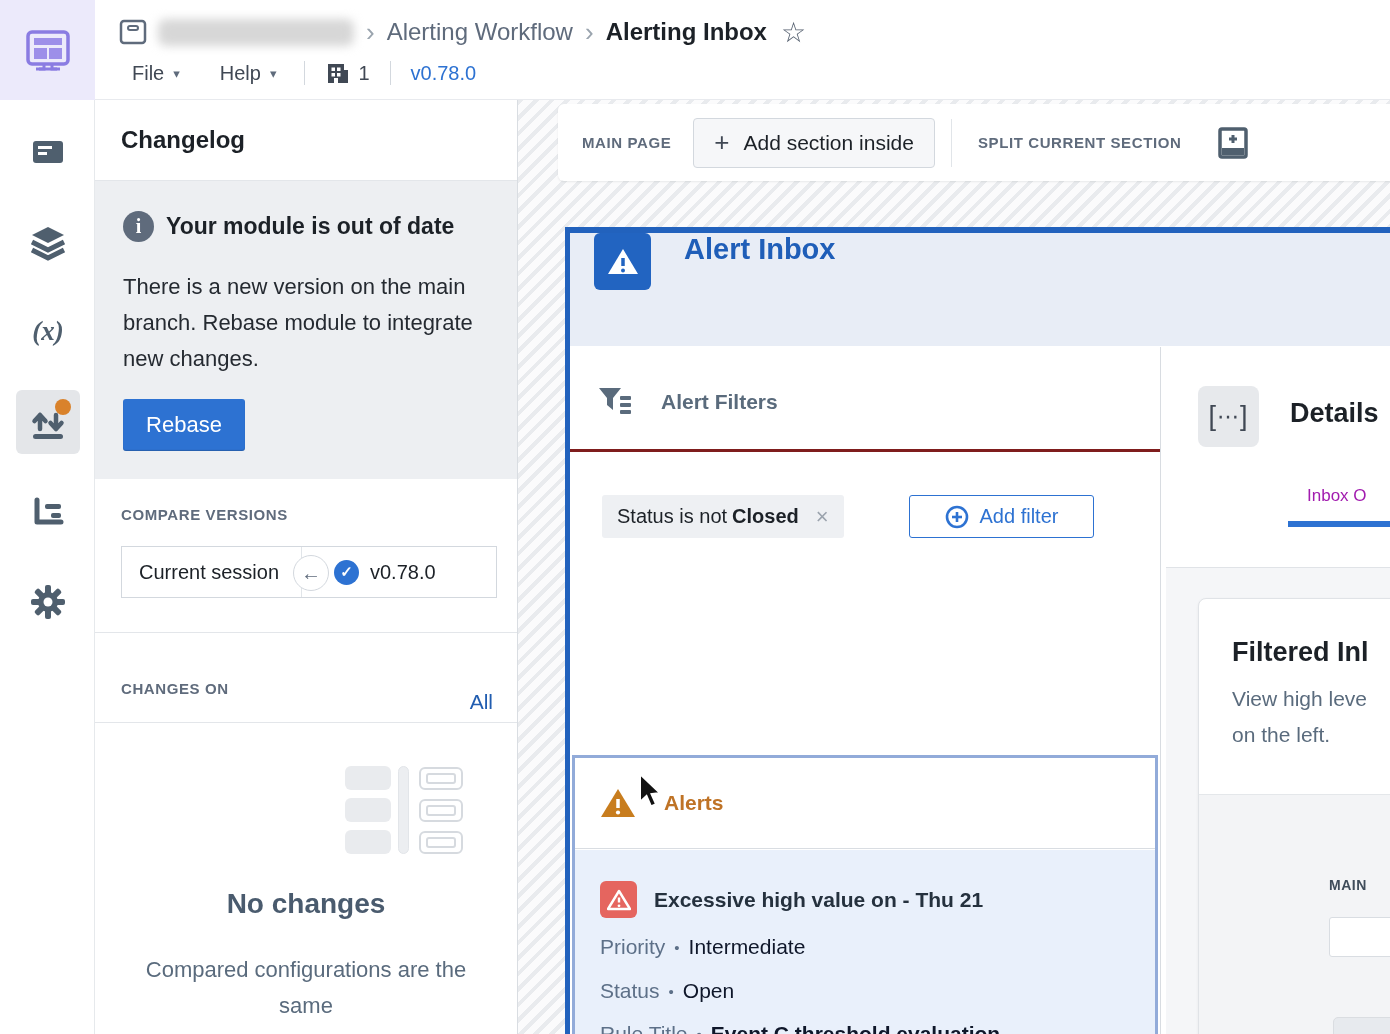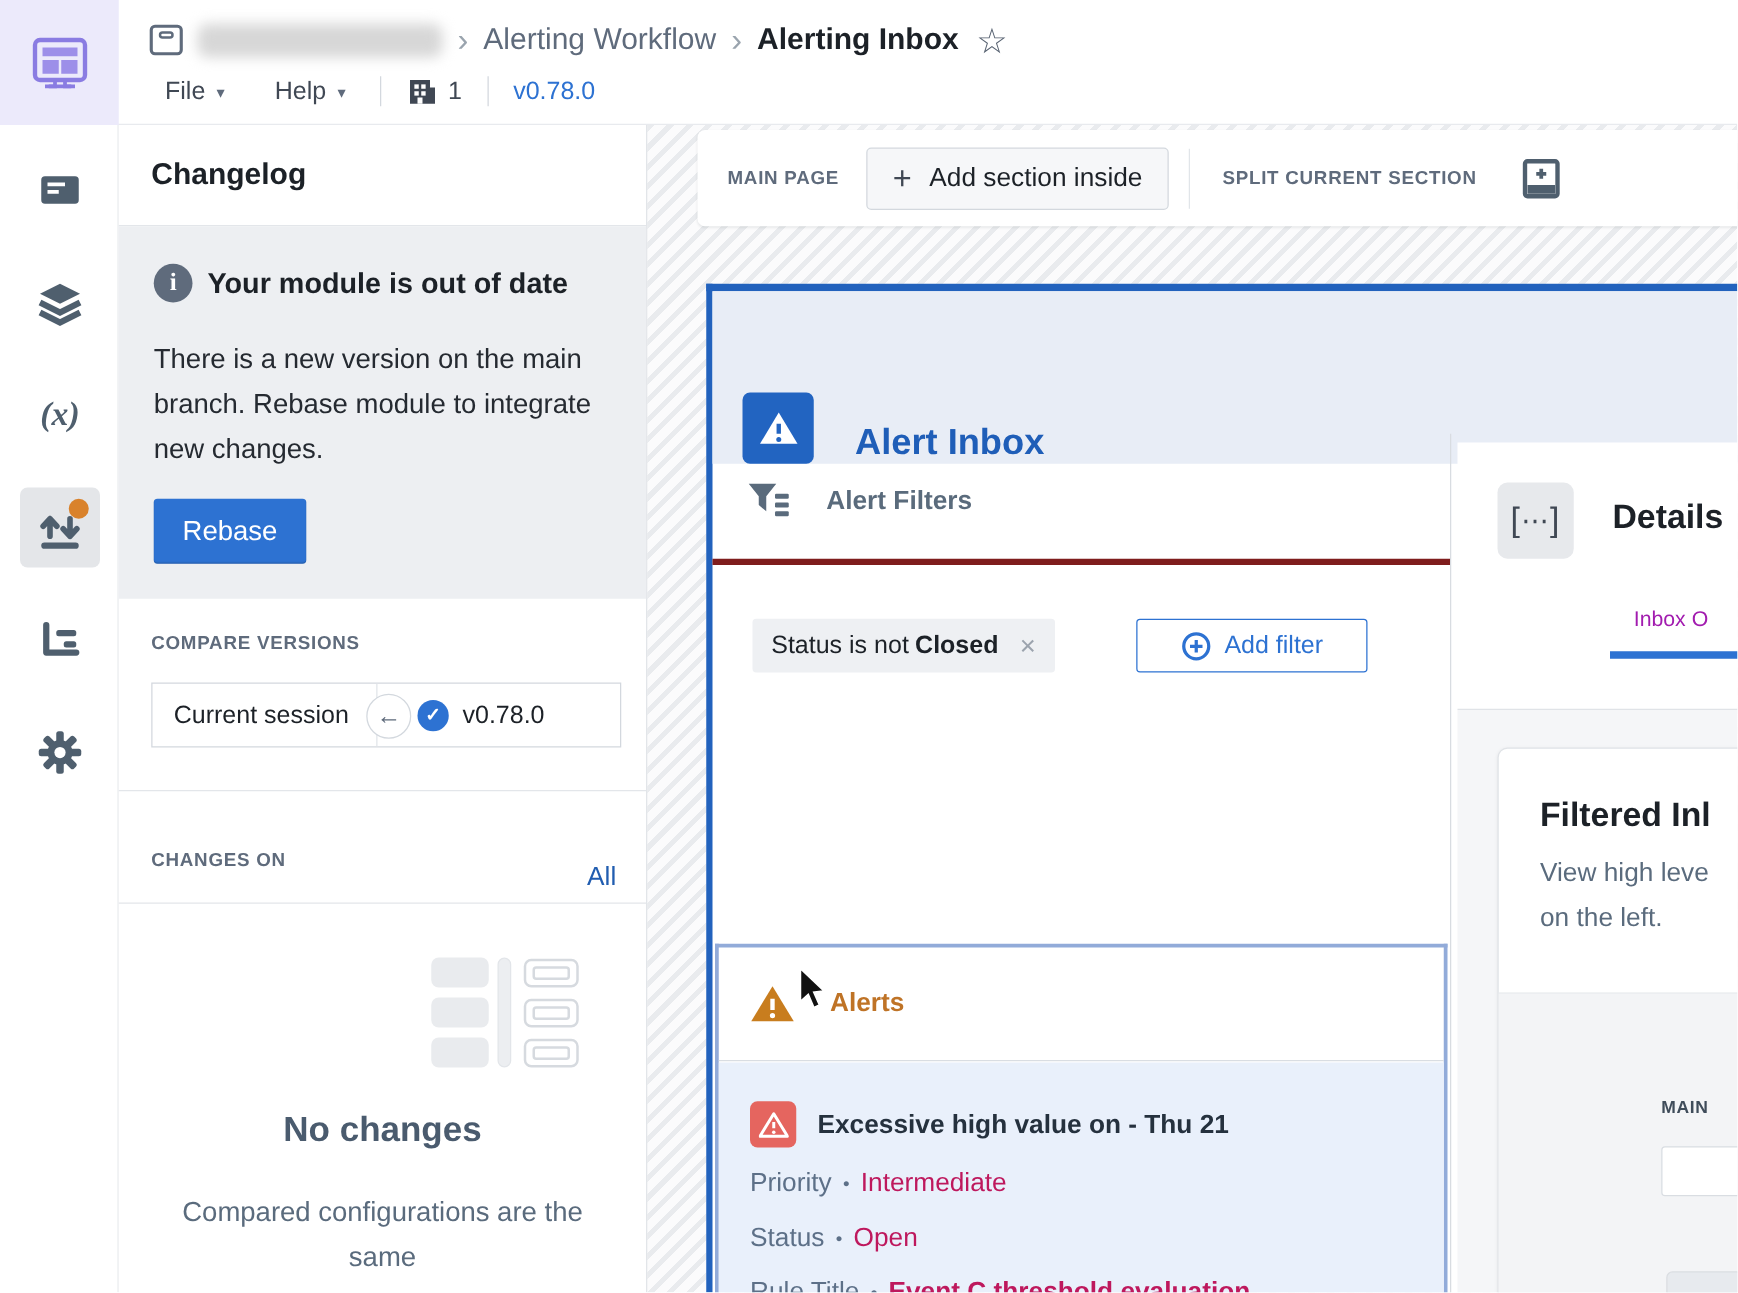--- a/index.html
+++ b/index.html
@@ -66,43 +66,43 @@
     background:repeating-linear-gradient(135deg,#e9ebee 0 4px,#fbfbfc 4px 11px); }
   .canvas-toolbar { left:558px; top:104px; width:832px; height:77px; background:#fff; border-radius:6px 0 0 6px; display:flex; align-items:center; box-shadow:0 1px 2px rgba(17,20,24,.08); }
   .tb-label { font-size:15px; font-weight:600; letter-spacing:.6px; color:#5f6b7c; white-space:nowrap; }
   .btn-add-section { margin-left:22px; height:50px; padding:0 20px; background:#f6f7f9; border:1px solid #d3d8de; border-radius:4px; display:flex; align-items:center; gap:14px; font-size:21px; color:#1c2127; white-space:nowrap; }
   .btn-add-section .plus { font-size:26px; color:#404854; }
   .tb-vdiv { width:1px; height:48px; background:#e1e5e9; margin:0 0 0 16px; }
   .split-icn-btn { margin-left:34px; width:36px; height:36px; display:flex; align-items:center; justify-content:center; background:none; border:none; }
 
   
   .alert-inbox { left:565px; top:227px; width:825px; height:807px; background:#fff; border-top:6px solid #2262bd; border-left:5px solid #2262bd; }
-  .ai-header { position:absolute; left:0; top:0; width:100%; height:138px; background:#e8edf6; display:flex; align-items:flex-end; }
+  .ai-header { position:absolute; left:0; top:0; width:100%; height:113px; background:#e8edf6; display:flex; align-items:flex-start; }
   .ai-icon { margin-left:24px; width:57px; height:57px; border-radius:6px; background:#2264c1; display:flex; align-items:center; justify-content:center; }
   .ai-title { margin-left:33px; font-size:29px; font-weight:700; color:#1f5eb8; }
   .ai-vdiv { position:absolute; left:590px; top:114px; width:1px; height:693px; background:#d8dce1; }
 
-  .filters-head { position:absolute; left:0; top:121px; width:590px; height:98px; display:flex; align-items:center; border-bottom:5px solid #7f1d1d; }
+  .filters-head { position:absolute; left:0; top:121px; width:590px; height:98px; display:flex; align-items:center; border-bottom:3px solid #7f1d1d; }
   .funnel { margin-left:27px; }
   .filters-title { margin-left:28px; font-size:21px; font-weight:700; color:#5a6b7c; }
   .chip { position:absolute; left:32px; top:262px; height:43px; background:#eef0f3; border-radius:3px; display:flex; align-items:center; padding:0 15px; font-size:20px; color:#1c2127; gap:5px; }
   .chip b { font-weight:700; }
   .chip-x { color:#9ba3ad; font-size:22px; margin-left:12px; }
   .btn-add-filter { position:absolute; left:339px; top:262px; width:185px; height:43px; background:#fff; border:1.5px solid #2d72d2; border-radius:3px; color:#2d72d2; font-size:20px; display:flex; align-items:center; justify-content:center; gap:11px; }
 
   .alerts-box { position:absolute; left:2px; top:522px; width:586px; height:285px; border:3px solid #92abd9; border-bottom:none; background:#fff; }
   .alerts-head { position:absolute; left:0; top:0; width:100%; height:91px; display:flex; align-items:center; border-bottom:1px solid #d9dde2; }
   .alerts-title { margin-left:28px; font-size:21px; font-weight:700; color:#bf7326; }
   .alert-card { position:absolute; left:0; top:92px; width:100%; height:193px; background:#e9f0fb; }
   .card-icon { position:absolute; left:25px; top:31px; width:37px; height:37px; border-radius:6px; background:#e5655f; display:flex; align-items:center; justify-content:center; }
   .card-title { position:absolute; left:79px; top:38px; font-size:21px; font-weight:700; color:#25313e; }
   .card-field { position:absolute; left:25px; display:flex; align-items:center; gap:9px; font-size:21px; }
   .cf-label { color:#5d7088; }
   .cf-bullet { color:#5d7088; font-size:15px; }
-  .cf-value { color:#be185d; }
+  .cf-value { color:#0f172a; }
 
   
   .details-head { position:absolute; left:596px; top:121px; width:229px; height:213px; background:#fff; }
   .details-icon { position:absolute; left:32px; top:32px; width:61px; height:61px; border-radius:8px; background:#e7e9ec; display:flex; align-items:center; justify-content:center; font-size:27px; color:#404854; letter-spacing:1px; }
   .details-title { position:absolute; left:124px; top:44px; font-size:27px; font-weight:700; color:#1c2127; }
   .details-tab { position:absolute; left:141px; top:132px; font-size:17px; color:#a21caf; }
   .details-tab-bar { position:absolute; left:122px; top:167px; width:107px; height:6px; background:#2d72d2; }
   .details-hdiv { position:absolute; left:596px; top:334px; width:229px; height:1px; background:#e0e3e7; }
   .details-gray { position:absolute; left:596px; top:335px; width:229px; height:472px; background:#f5f6f8; }
 

